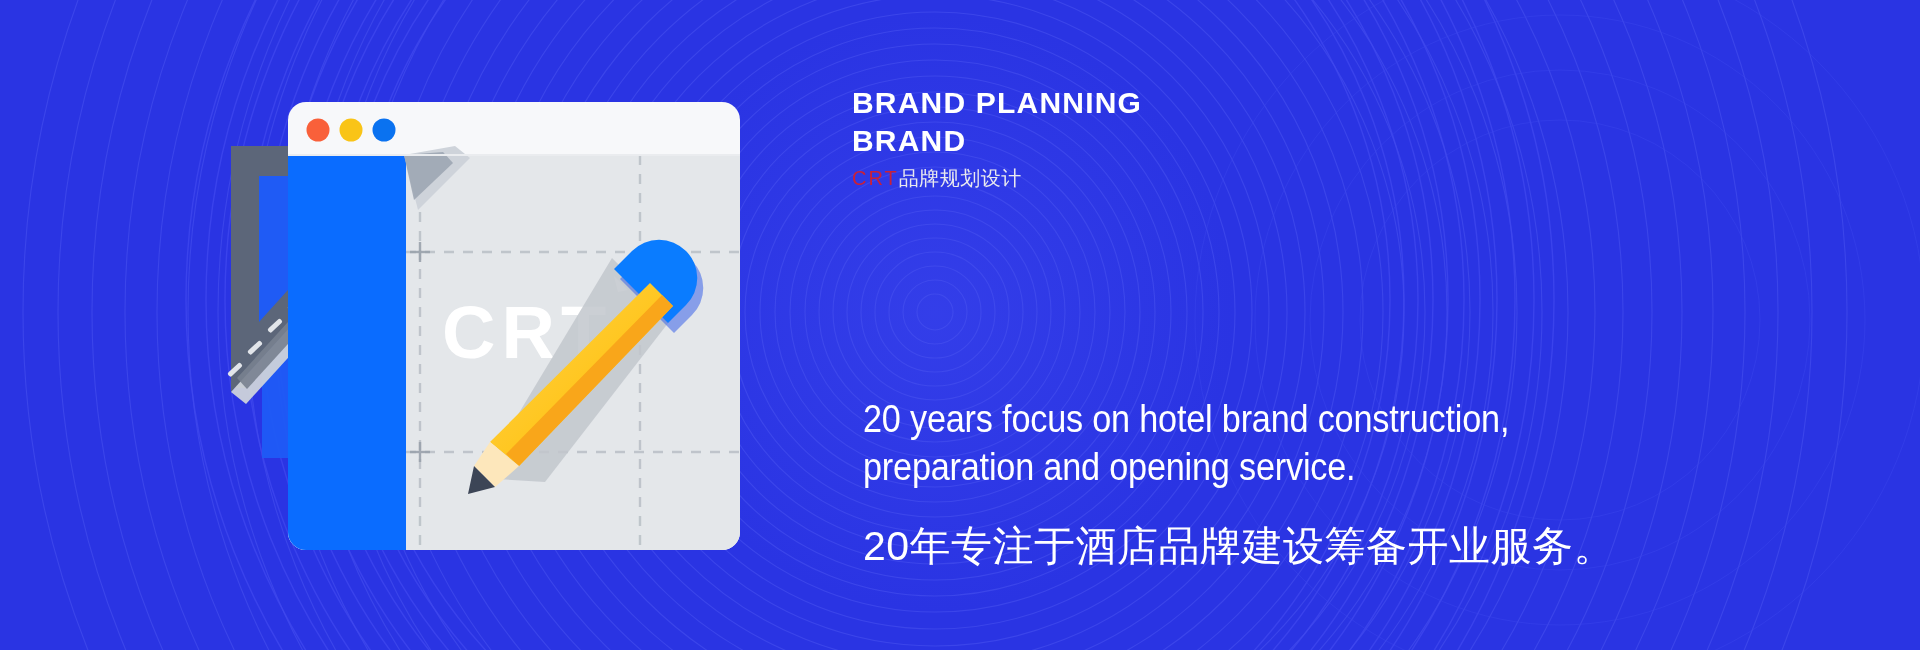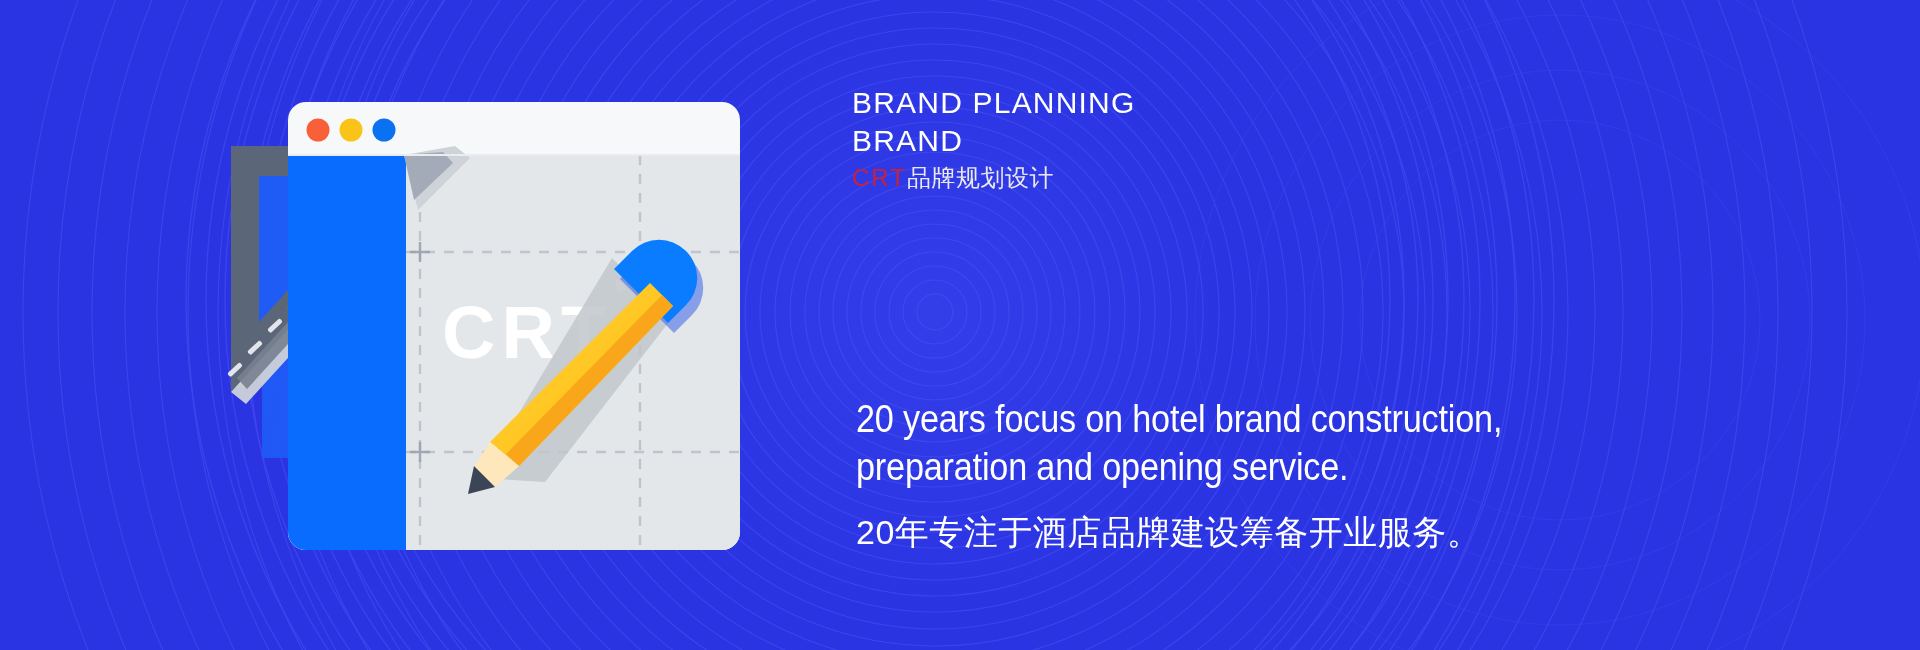--- a/index.html
+++ b/index.html
@@ -45,58 +45,58 @@
 
   .heading-block {
     position:absolute;
     left:0; top:84px;
   }
   .head-line {
     font-size:30px;
     letter-spacing:1.2px;
     color:#ffffff;
     line-height:38px;
-    font-weight:400;
+    font-weight:700;
     white-space:nowrap;
   }
   .sub-line {
     margin-top:5px;
-    font-size:24px;
+    font-size:20px;
     line-height:26px;
     color:#e9e9ee;
     white-space:nowrap;
     letter-spacing:0.5px;
   }
   .sub-line .crt-mark {
     color:#c8213a;
     letter-spacing:2px;
     font-weight:400;
   }
 
   .tagline-block {
     position:absolute;
-    left:4px;
+    left:11px;
     top:395px;
     width:940px;
   }
   .tag-en {
     color:#ffffff;
     font-size:38px;
     line-height:48px;
     font-weight:400;
     letter-spacing:-0.2px;
     transform: scaleX(0.90);
     transform-origin: left center;
     white-space:nowrap;
   }
   .tag-cn {
     color:#ffffff;
-    font-size:34px;
+    font-size:41px;
     line-height:58px;
-    margin-top:12px;
+    margin-top:26px;
     letter-spacing:0.5px;
     white-space:nowrap;
   }
 </style>
 </head>
 <body>
 
 <div id="banner">
 
   <div class="bg-arcs">

